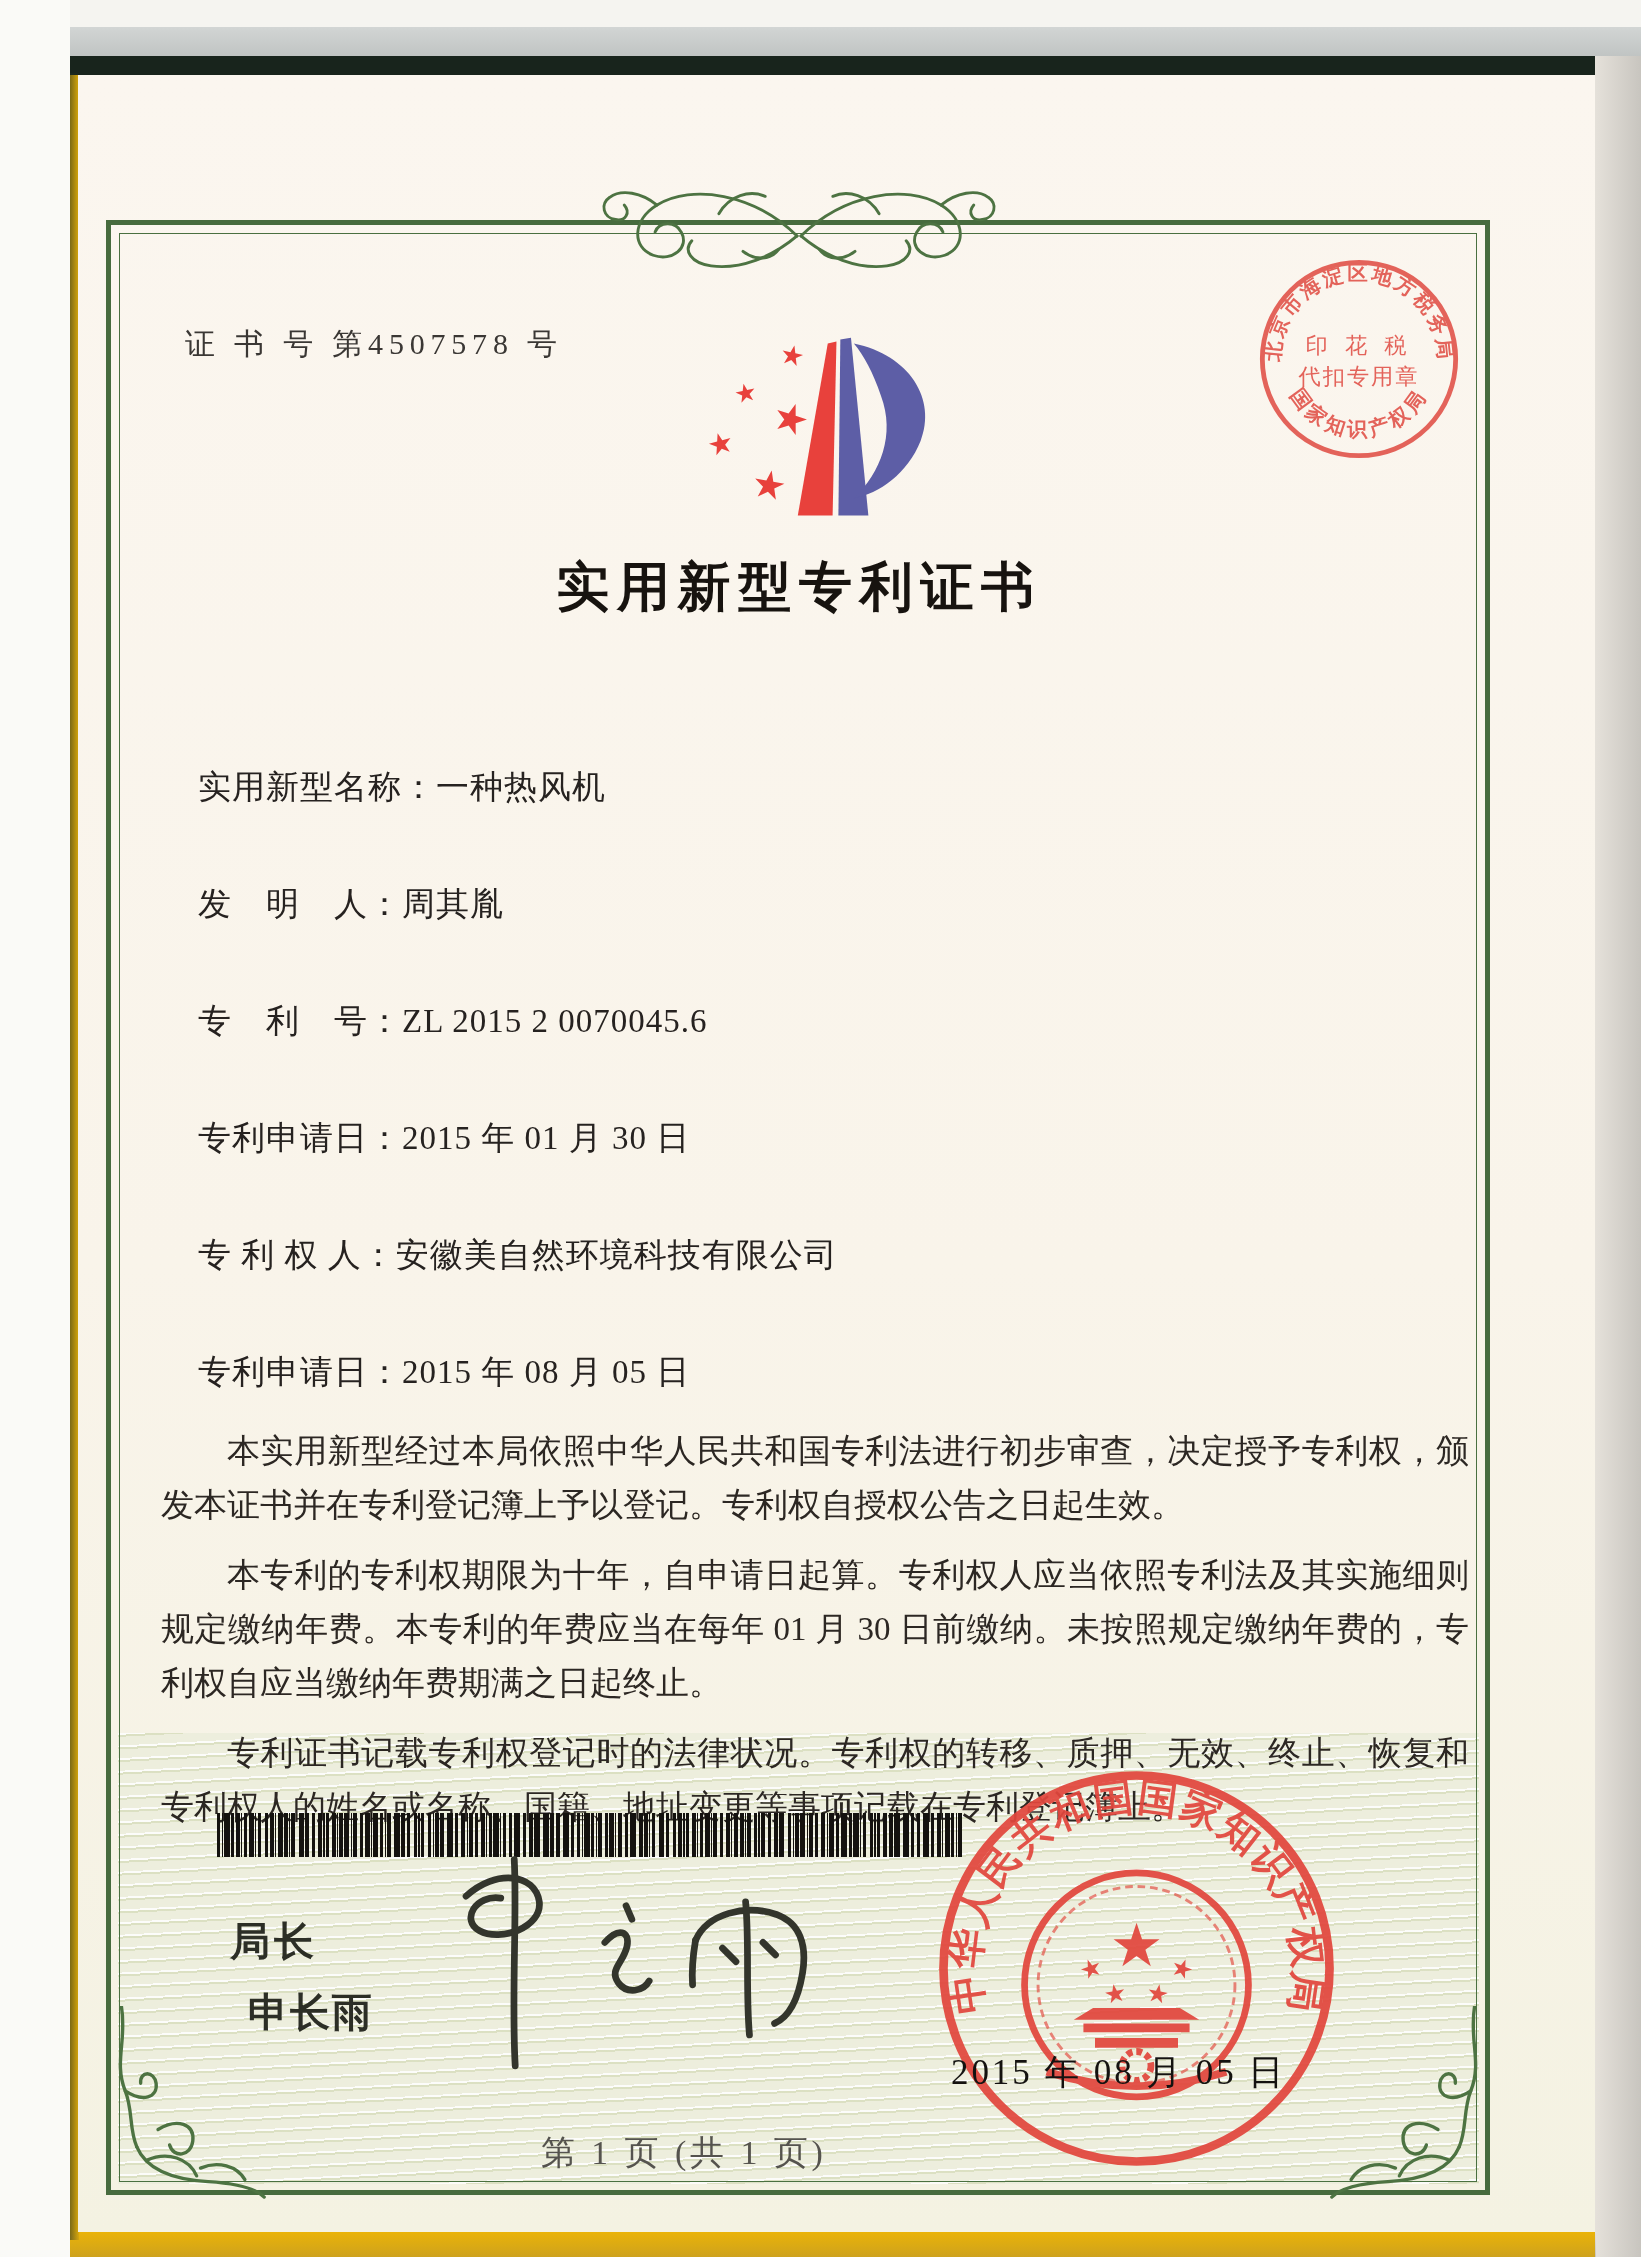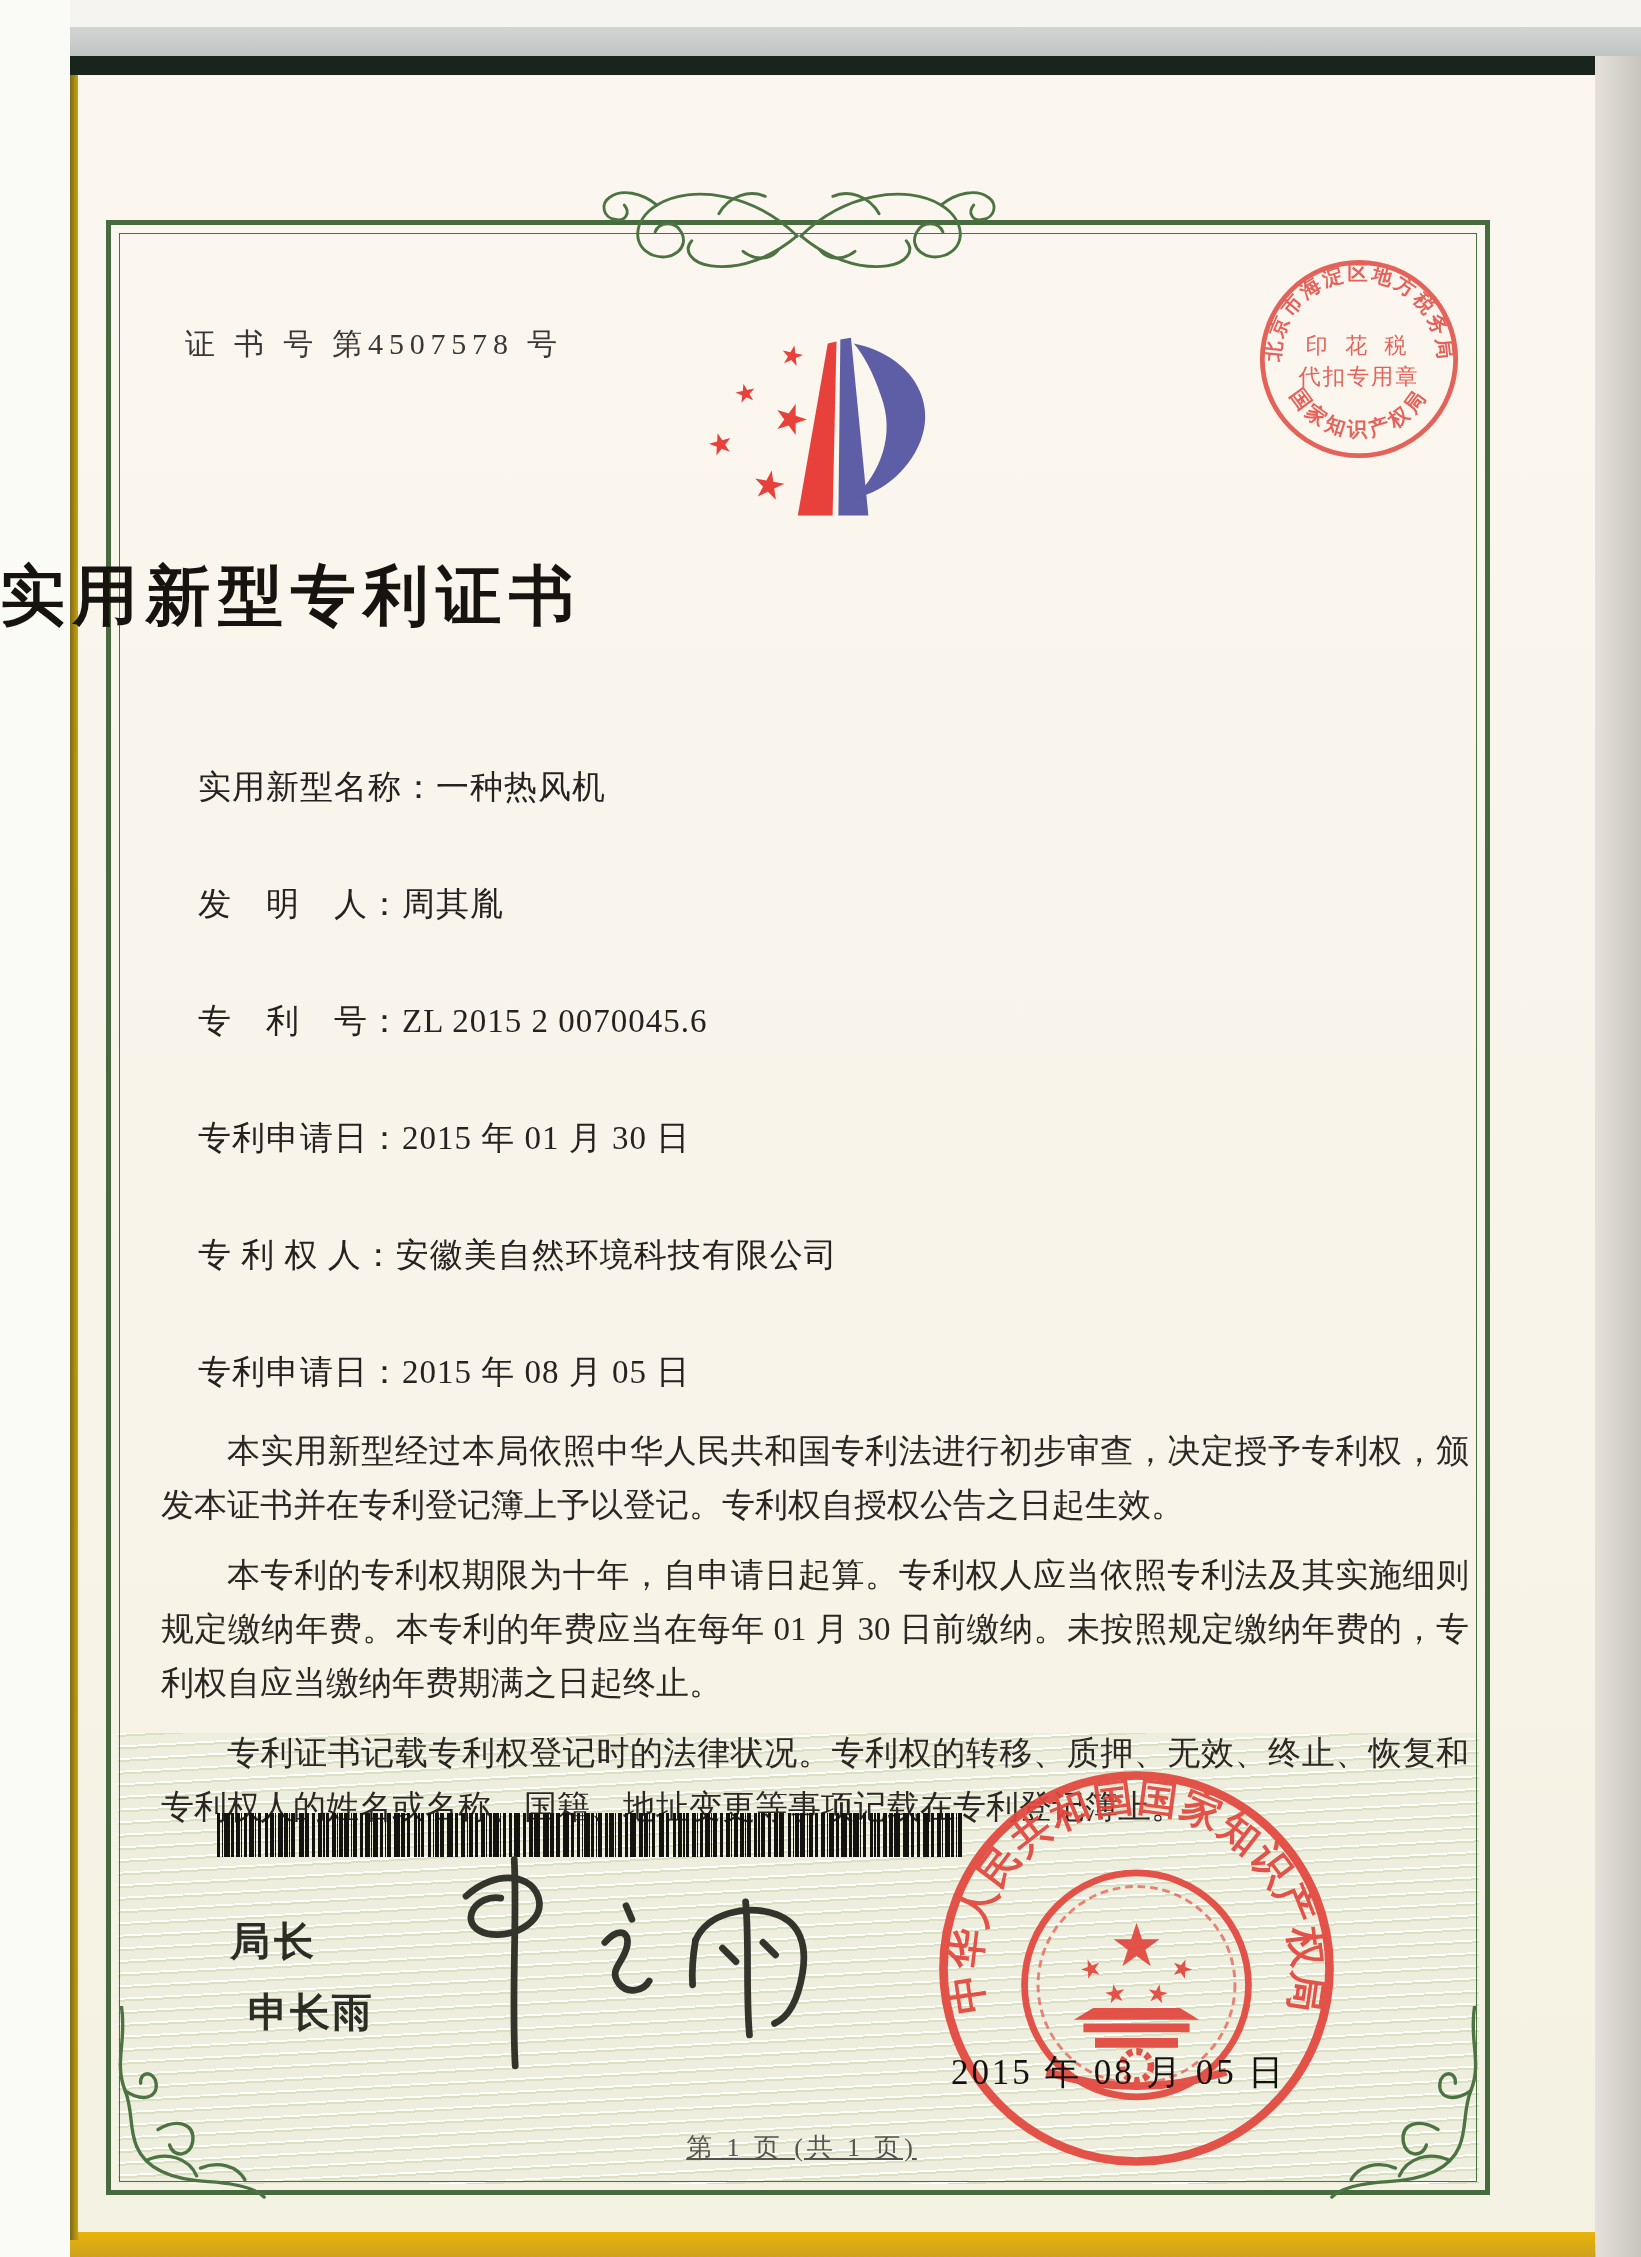--- a/index.html
+++ b/index.html
@@ -28,42 +28,42 @@
   
   .frame-outer{position:absolute;left:106px;top:220px;width:1384px;height:1975px;
                border:5.8px solid #476b3e;box-sizing:border-box;}
   .frame-inner{position:absolute;left:7.7px;top:7.7px;right:7.7px;bottom:7.7px;
                border:1.9px solid #4a7040;box-sizing:border-box;}
   .ornament{position:absolute;pointer-events:none;}
   
   .cert-no{position:absolute;left:185px;top:324px;font-size:30px;letter-spacing:5.8px;color:#3a3734;}
   .logo{position:absolute;left:676px;top:326px;}
   .tax-stamp{position:absolute;left:1243px;top:243px;opacity:.92;}
-  .title{position:absolute;left:0;top:552px;width:1598px;text-align:left;
-         font-size:65px;font-weight:bold;letter-spacing:7.7px;color:#17130f;}
+  .title{position:absolute;left:0;top:552px;width:1598px;text-align:center;
+         font-size:53px;font-weight:bold;letter-spacing:7.7px;color:#17130f;}
   .fields{position:absolute;left:198px;top:765px;display:flex;flex-direction:column;gap:73px;}
   .field-row{font-size:33px;height:44px;white-space:nowrap;letter-spacing:1px;color:#262220;}
   .paragraphs{position:absolute;left:145px;top:1408px;width:1340px;font-size:33px;line-height:54px;
               text-align:justify;color:#2c2723;}
   .paragraphs p{margin:16px;text-indent:2em;}
   .barcode{position:absolute;left:217px;top:1813px;width:745px;height:44px;
            background:
              repeating-linear-gradient(90deg,#14120f 0 2.9px,transparent 2.9px 6.8px),
              repeating-linear-gradient(90deg,#14120f 0 1.9px,transparent 1.9px 10.6px),
              repeating-linear-gradient(90deg,#14120f 0 1px,transparent 1px 4.8px);}
   .director-title{position:absolute;left:230px;top:1914px;font-family:Liberation Mono, monospace;
                   font-size:40px;font-weight:bold;color:#2c2e26;letter-spacing:3.9px;}
   .director-name{position:absolute;left:248px;top:1985px;font-family:"Liberation Sans","DejaVu Sans",sans-serif;
                  font-size:40px;font-weight:bold;color:#2c2e26;letter-spacing:1.9px;}
   .signature{position:absolute;left:406px;top:1846px;}
   .official-seal{position:absolute;left:929px;top:1761px;opacity:.93;}
   .seal-date{position:absolute;left:951px;top:2049px;width:386px;font-size:35px;letter-spacing:2.9px;
              color:#141210;z-index:5;}
-  .footer{position:absolute;left:541px;top:2130px;width:521px;text-align:center;
-          font-size:26px;letter-spacing:3.9px;color:#55534e;text-decoration:underline;}
+  .footer{position:absolute;left:541px;top:2130px;width:521px;
+          font-size:34px;letter-spacing:3.9px;color:#55534e;}
 </style>
 </head>
 <body>
 
 <div class="scan">
 
   <div class="top-white"></div>
   <div class="top-gray"></div>
   <div class="top-dark"></div>
   <div class="left-white"></div>

